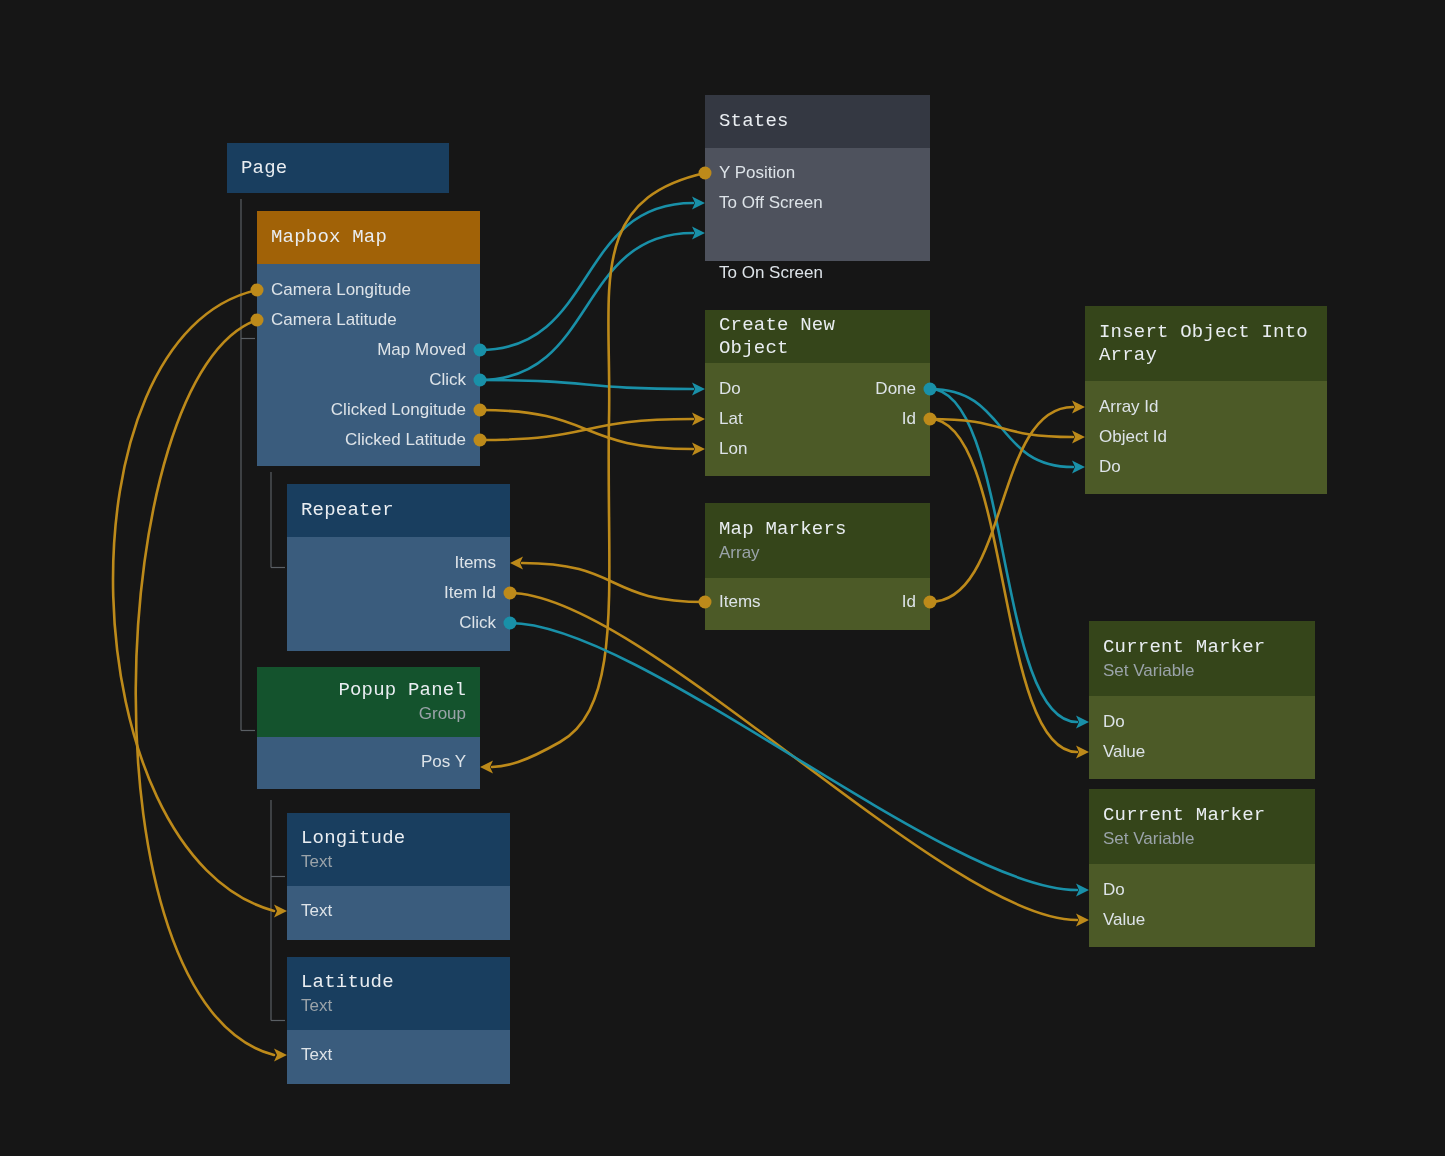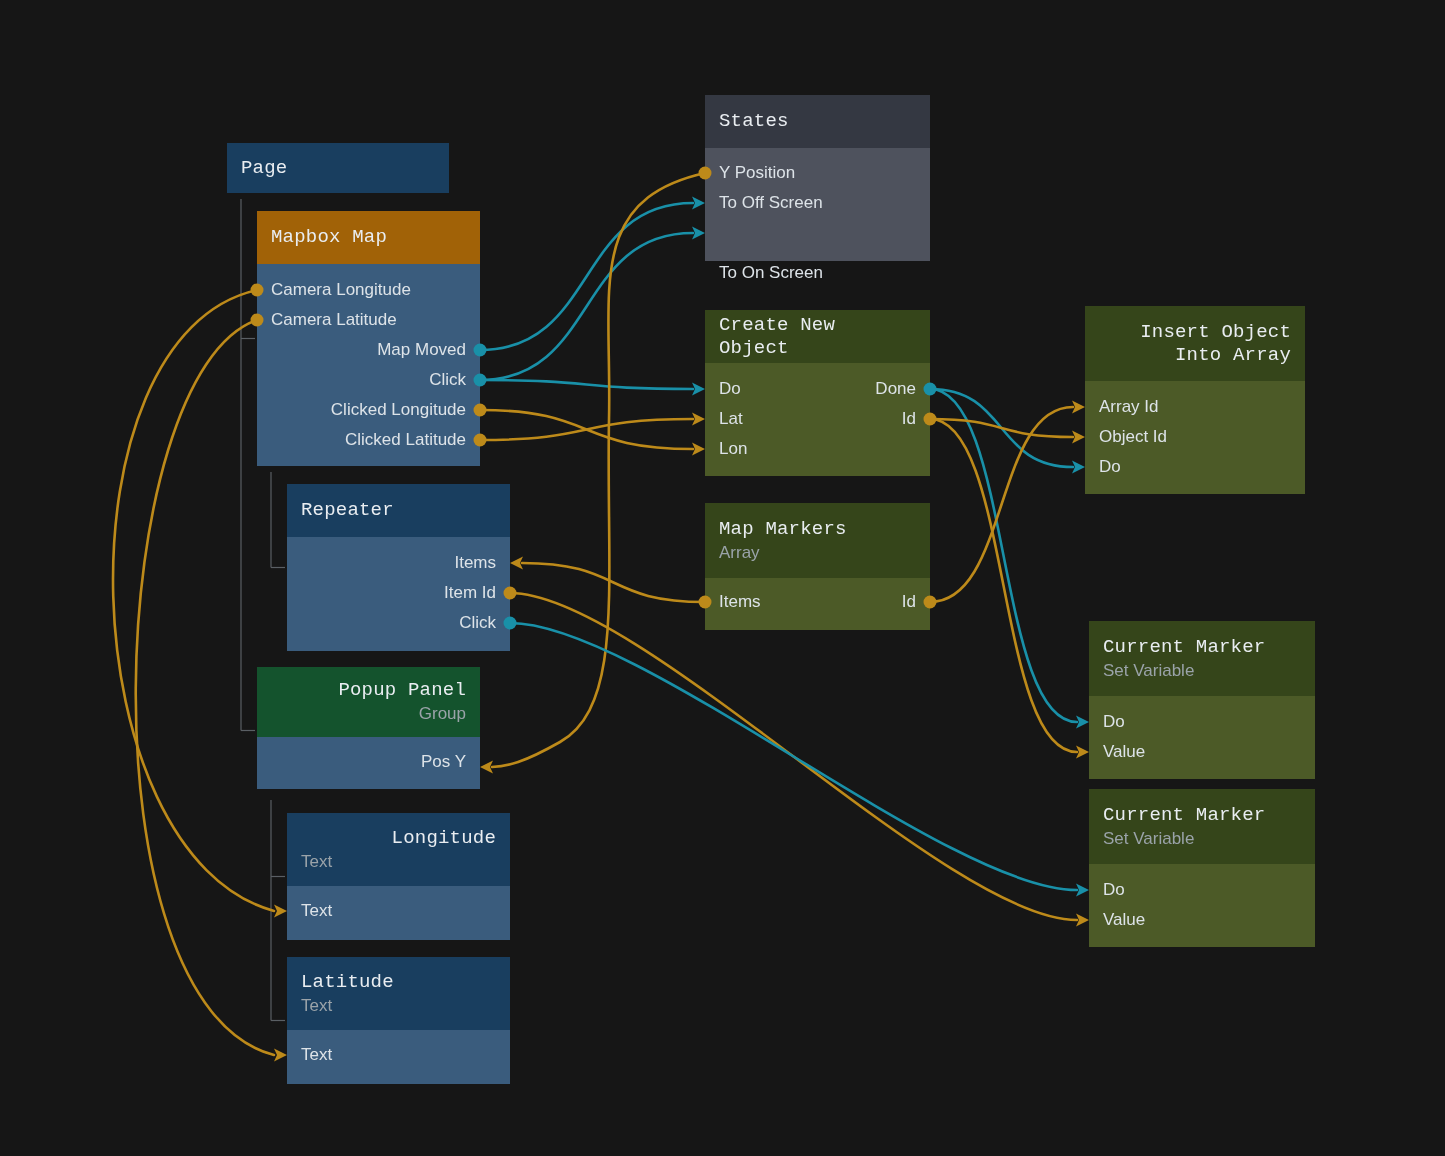--- a/index.html
+++ b/index.html
@@ -84,37 +84,37 @@
         <div class="node-header" style="height: 70px; background: #14532d; align-items: flex-end;">
           <div class="node-title" style="color: rgb(233, 237, 241);">Popup Panel</div>
           <div class="node-subtitle" style="color: rgb(154, 163, 169);">Group</div>
         </div>
         <div class="node-body" style="height: 52px; background: rgb(58, 92, 125);">
           <div class="port-label" style="color: rgb(221, 227, 232); top: 12px; right: 14px;">Pos Y</div>
         </div>
       </div>
       <div class="node" style="left: 287px; top: 813px; width: 223px;">
         <div class="node-header" style="height: 73px; background: rgb(25, 62, 95);">
-          <div class="node-title" style="color: rgb(233, 237, 241); text-align: right;">Longitude</div>
+          <div class="node-title" style="color: rgb(233, 237, 241);">Longitude</div>
           <div class="node-subtitle" style="color: rgb(154, 163, 169);">Text</div>
         </div>
         <div class="node-body" style="height: 54px; background: rgb(58, 92, 125);">
           <div class="port-label" style="color: rgb(221, 227, 232); top: 12px; left: 14px;">Text</div>
         </div>
       </div>
       <div class="node" style="left: 287px; top: 957px; width: 223px;">
         <div class="node-header" style="height: 73px; background: rgb(25, 62, 95);">
           <div class="node-title" style="color: rgb(233, 237, 241);">Latitude</div>
           <div class="node-subtitle" style="color: rgb(154, 163, 169);">Text</div>
         </div>
         <div class="node-body" style="height: 54px; background: rgb(58, 92, 125);">
           <div class="port-label" style="color: rgb(221, 227, 232); top: 12px; left: 14px;">Text</div>
         </div>
       </div>
-      <div class="node" style="left: 1085px; top: 306px; width: 220px; text-align: right;">
+      <div class="node" style="left: 1085px; top: 306px; width: 242px;">
         <div class="node-header" style="height: 75px; background: rgb(53, 69, 26);">
           <div class="node-title" style="color: rgb(233, 237, 241);">Insert Object Into Array</div>
         </div>
         <div class="node-body" style="height: 113px; background: rgb(76, 90, 39);">
           <div class="port-label" style="color: rgb(221, 227, 232); top: 13px; left: 14px;">Array Id</div>
           <div class="port-label" style="color: rgb(221, 227, 232); top: 43px; left: 14px;">Object Id</div>
           <div class="port-label" style="color: rgb(221, 227, 232); top: 73px; left: 14px;">Do</div>
         </div>
       </div>
       <div class="node" style="left: 1089px; top: 621px; width: 226px;">

